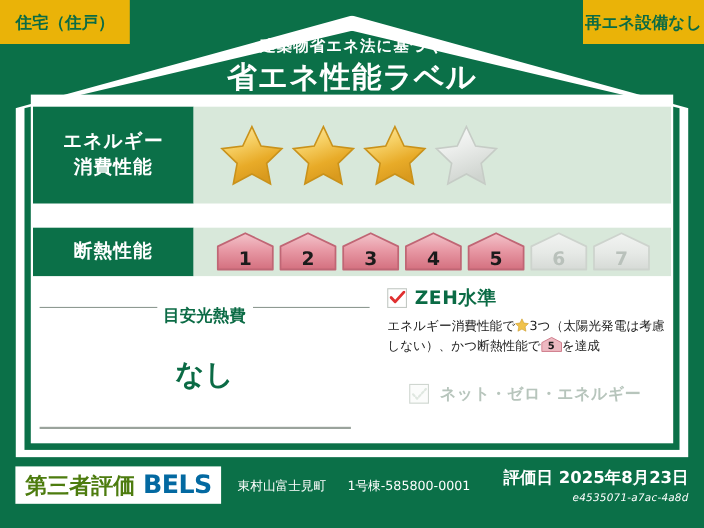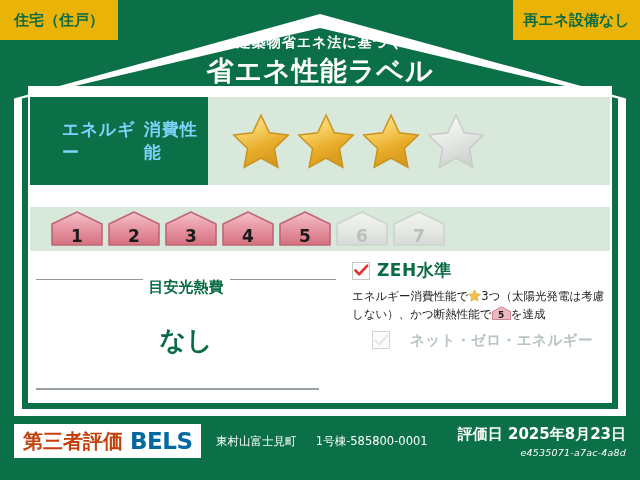--- a/index.html
+++ b/index.html
@@ -33,39 +33,38 @@
     position:absolute;top:0;
     background:#eab308;
     color:#0b6b45;
     font-weight:bold;
     font-size:15px;
     display:flex;align-items:center;justify-content:center;
     letter-spacing:0px;
     box-sizing:border-box;
   }
   .badge-left{left:0;width:118px;height:40px;}
-  .badge-right{right:0;width:127px;height:40px;}
+  .badge-right{right:0;width:110px;height:40px;}
 
   
   .title-wrap{
     position:absolute;left:0;right:0;top:34px;text-align:center;color:#ffffff;
   }
   .title-sub{font-size:14px;font-weight:bold;letter-spacing:1px;line-height:1.2;}
   .title-main{font-size:27px;font-weight:bold;letter-spacing:1px;margin-top:4px;line-height:1.15;}
 
   
   .row{
     position:absolute;left:30px;width:580px;display:flex;align-items:stretch;
   }
   .row-label{
-    width:146px;background:#0b7048;color:#7dd3fc;
+    width:146px;background:#0b7048;color:#ffffff;
     font-size:17px;font-weight:bold;line-height:1.35;
-    display:flex;flex-direction:row;align-items:center;justify-content:center;
+    display:flex;flex-direction:column;align-items:center;justify-content:center;
     letter-spacing:1px;
-    padding-left:32px;
   }
   .row-body{
     flex:1;background:#d8e8da;display:flex;align-items:center;
   }
 
   .row-energy{top:97px;height:88px;}
   .row-insul{top:207px;height:44px;}
 
   
   .stars{display:flex;align-items:center;gap:7px;padding-left:24px;}
@@ -106,31 +105,31 @@
   }
   .inline-star{display:inline-block;vertical-align:-2px;width:13px;height:13px;}
   .inline-house{
     display:inline-block;position:relative;width:19px;height:14px;vertical-align:-2px;
   }
   .inline-house svg{position:absolute;left:0;top:0;}
   .inline-house b{
     position:absolute;left:0;right:0;bottom:0px;text-align:center;
     font-size:9px;line-height:1;color:#1b1b1b;font-weight:bold;
   }
-  .zeh-nze{display:flex;align-items:center;gap:20px;margin-top:7px;padding-left:20px;}
+  .zeh-nze{display:flex;align-items:center;gap:10px;margin-top:25px;padding-left:20px;}
   .zeh-nze .cbox{border-color:#cfd6d0;background:#fbfcfb;}
   .zeh-nze-text{font-size:14.5px;font-weight:bold;color:#b7c5bc;letter-spacing:.5px;}
 
   
   .footer{position:absolute;left:0;right:0;bottom:0;height:64px;}
   .bels{
     position:absolute;left:14px;top:8px;height:34px;background:#ffffff;
     display:flex;align-items:center;padding:0 9px;box-sizing:border-box;
   }
-  .bels .jp{font-size:20px;font-weight:bold;color:#c2410c;letter-spacing:0px;}
+  .bels .jp{font-size:20px;font-weight:bold;color:#4d7c0f;letter-spacing:0px;}
   .bels .en{font-size:23px;font-weight:bold;color:#0369a1;margin-left:7px;letter-spacing:-.5px;}
   .addr{
     position:absolute;left:216px;top:18px;color:#ffffff;font-size:11.5px;white-space:nowrap;
   }
   .addr .sep{display:inline-block;width:12px;}
   .eval{
     position:absolute;right:14px;top:9px;text-align:right;color:#ffffff;
   }
   .eval .d{font-size:15px;font-weight:bold;letter-spacing:0px;}
   .eval .id{font-size:9.5px;font-style:italic;margin-top:3px;letter-spacing:.2px;}
@@ -200,20 +199,21 @@
                 <stop offset="100%" stop-color="#cfd4cf"></stop>
               </linearGradient>
             </defs>
             <path d="M12 1.3 L15.45 8.6 L23.3 9.55 L17.55 15.1 L19 22.9 L12 19.1 L5 22.9 L6.45 15.1 L0.7 9.55 L8.55 8.6 Z" fill="url(#g3)" stroke="#c6ccc6" stroke-width="0.6"></path>
           </svg>
         </div>
     </div>
   </div>
 
   <div class="row row-insul">
+    <div class="row-label">断熱性能</div>
     <div class="row-body">
       <div class="houses" id="houses">
           <div class="house on">
             <svg width="54" height="38" viewBox="0 0 54 38">
               <defs>
                 <linearGradient id="hg0" x1="0" y1="0" x2="0" y2="1">
                   <stop offset="0%" stop-color="#f3c4cb"></stop>
                   <stop offset="45%" stop-color="#e89aa6"></stop>
                   <stop offset="100%" stop-color="#d4707f"></stop>
                 </linearGradient>

